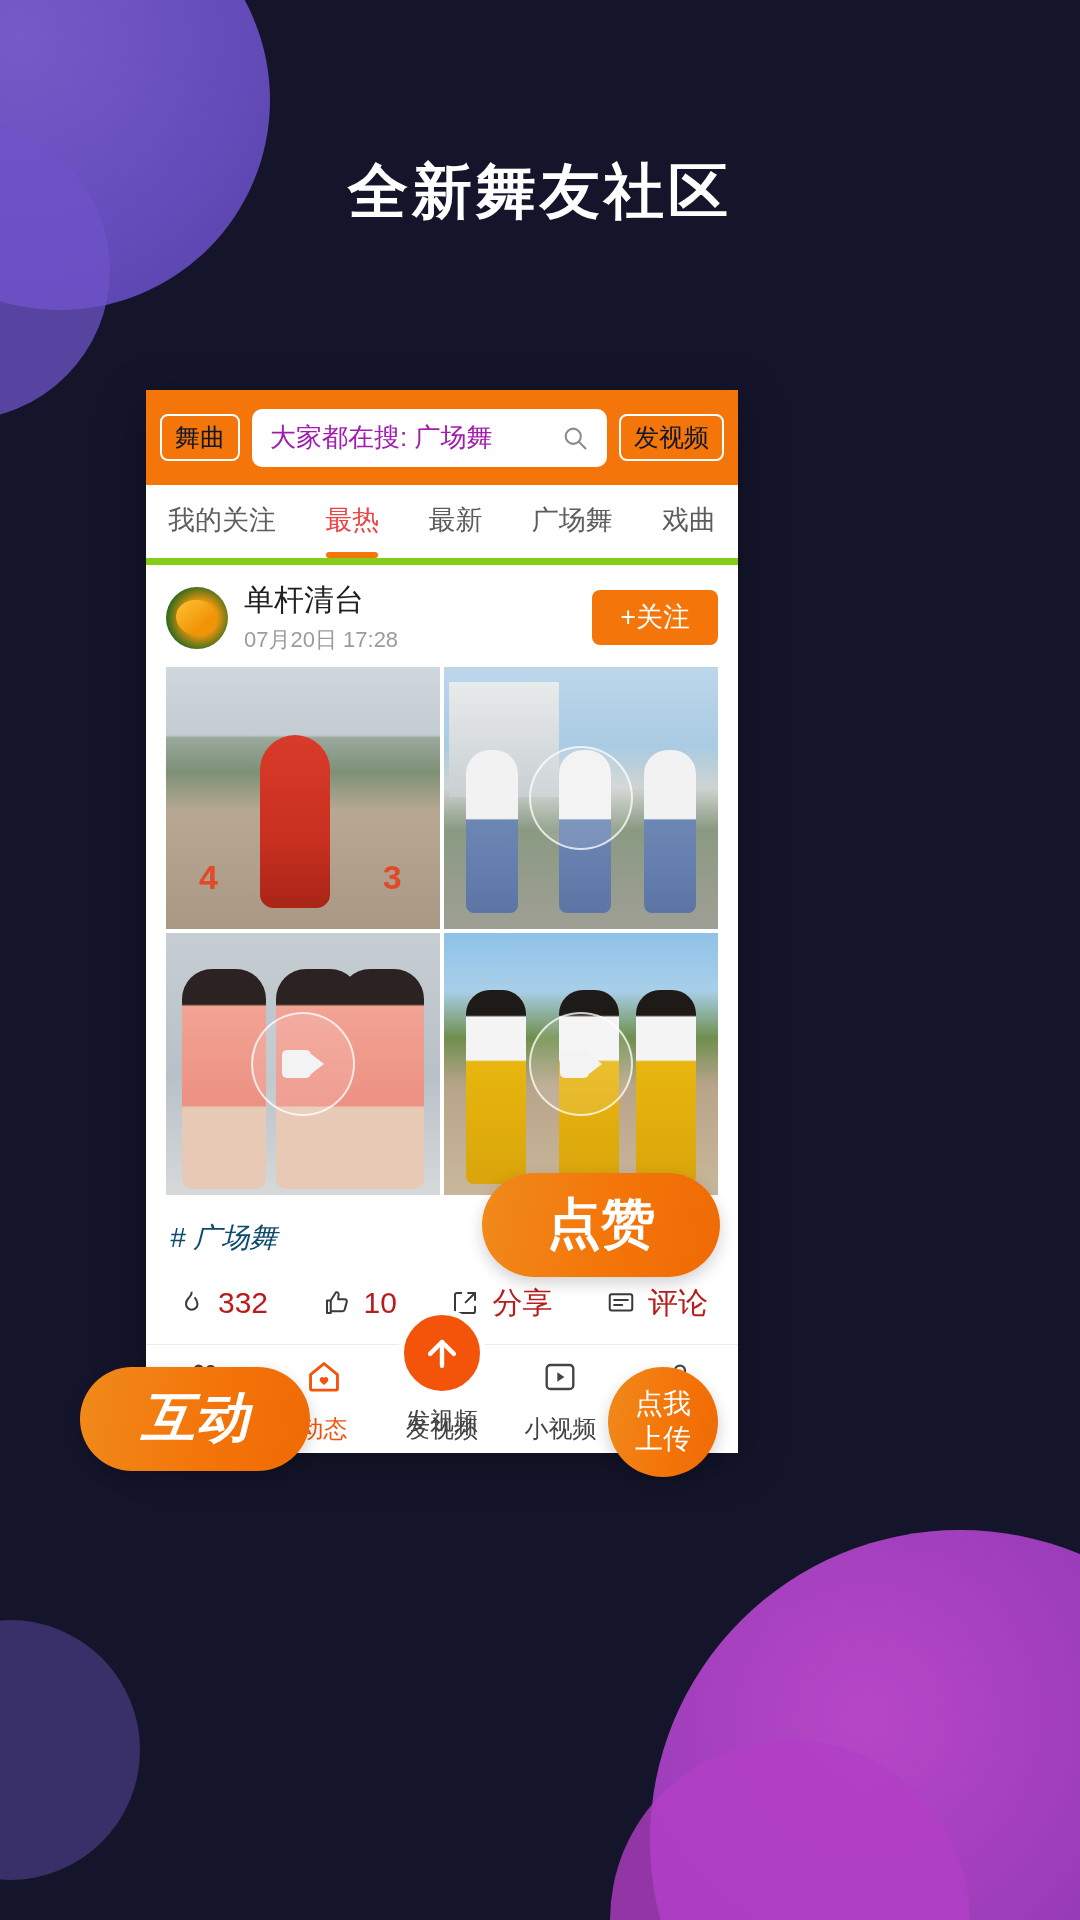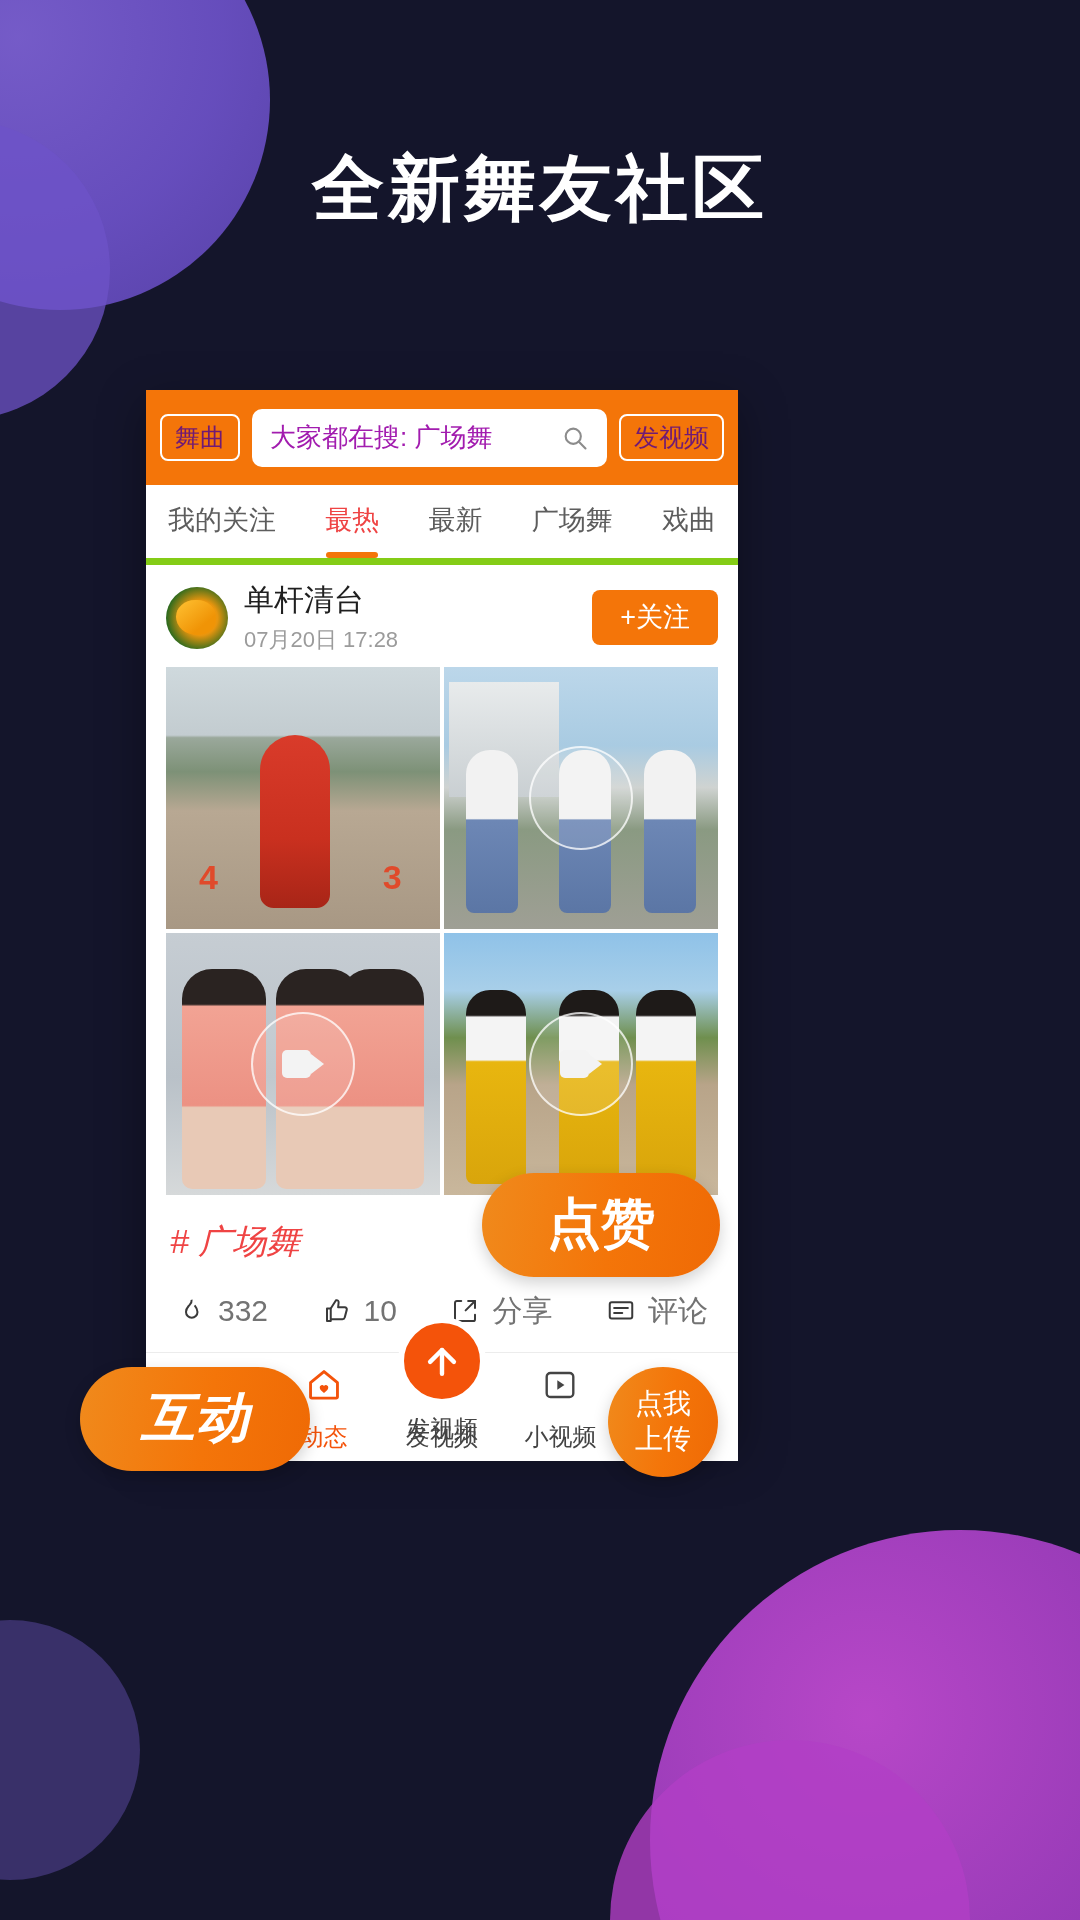--- a/index.html
+++ b/index.html
@@ -43,24 +43,24 @@
   .blob-bl {
     width: 260px; height: 260px;
     left: -120px; bottom: 40px;
     background: #3d3370;
     opacity: .9;
   }
 
   
   #headline {
     position: absolute; z-index: 3;
-    left: 0; right: 0; top: 151px;
+    left: 0; right: 0; top: 160px;
     text-align: center;
     color: #ffffff;
-    font-size: 72px;
+    font-size: 60px;
     font-weight: bold;
     letter-spacing: 4px;
     line-height: 1.05;
   }
 
   
   #app-card {
     position: absolute; z-index: 4;
     left: 146px; top: 390px;
     width: 592px; height: 1052px;
@@ -73,21 +73,21 @@
   .app-header {
     background: #f47509;
     height: 95px;
     display: flex; align-items: center;
     padding: 0 14px;
     gap: 12px;
   }
   .hdr-btn {
     border: 2px solid #ffffff;
     border-radius: 8px;
-    color: #701a75;
+    color: #0f172a;
     font-size: 25px;
     padding: 9px 13px;
     white-space: nowrap;
     line-height: 1;
   }
   .search-box {
     flex: 1;
     background: #ffffff;
     border-radius: 10px;
     height: 58px;
@@ -227,33 +227,33 @@
   #promo-hudong { left: -66px; top: 700px; width: 230px; height: 104px; font-size: 54px; font-style: italic; }
   #promo-upload {
     right: 20px; top: 700px; width: 110px; height: 110px;
     border-radius: 50%; font-size: 28px; line-height: 1.22;
     flex-direction: column; font-weight: normal;
   }
 
   
   .hashtag {
     padding: 24px 24px 10px 24px;
-    color: #ef4444; font-size: 34px; font-style: italic;
+    color: #0c4a6e; font-size: 28px; font-style: italic;
     background: #fff;
   }
 
   
   .stats {
     display: flex; align-items: center;
     justify-content: space-between;
     padding: 16px 30px 20px 30px;
     background: #fff;
     border-bottom: 1px solid #ececec;
   }
-  .stat { display: flex; align-items: center; gap: 12px; color: #737373; font-size: 30px; }
+  .stat { display: flex; align-items: center; gap: 12px; color: #b91c1c; font-size: 30px; }
   .stat svg { display:block; }
 
   
   .bottom-nav {
     height: 108px; background: #ffffff;
     display: flex; align-items: flex-start;
     padding-top: 12px;
     position: relative;
   }
   .nav-item {

